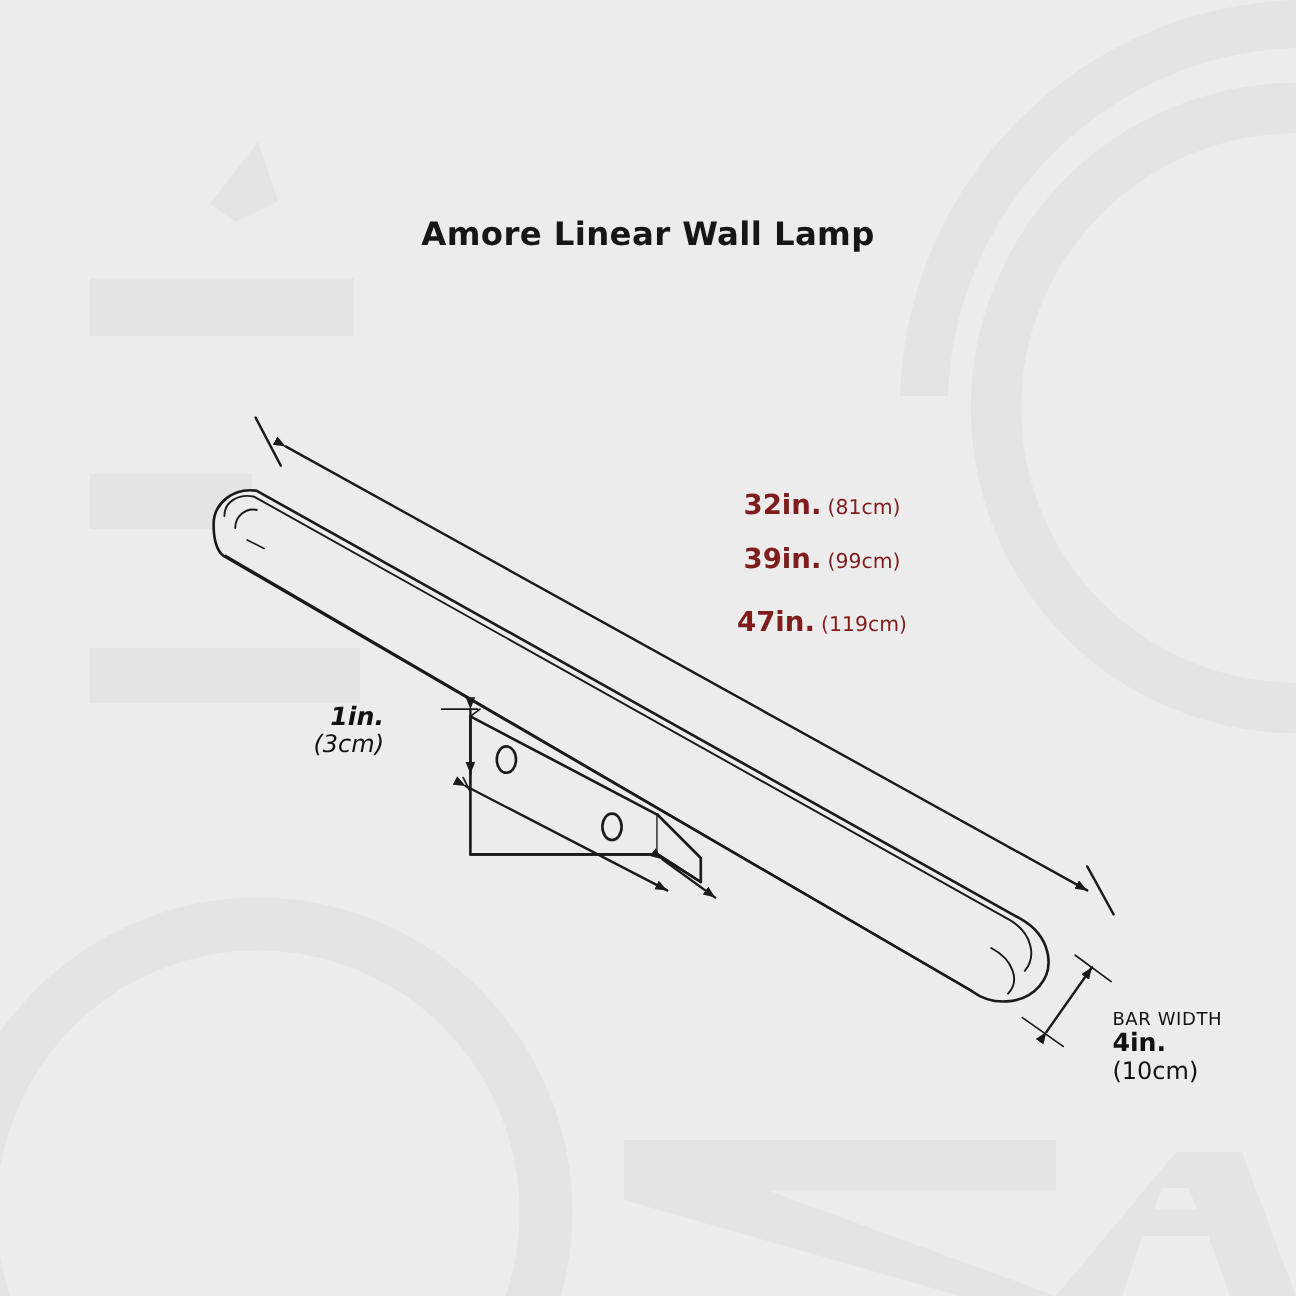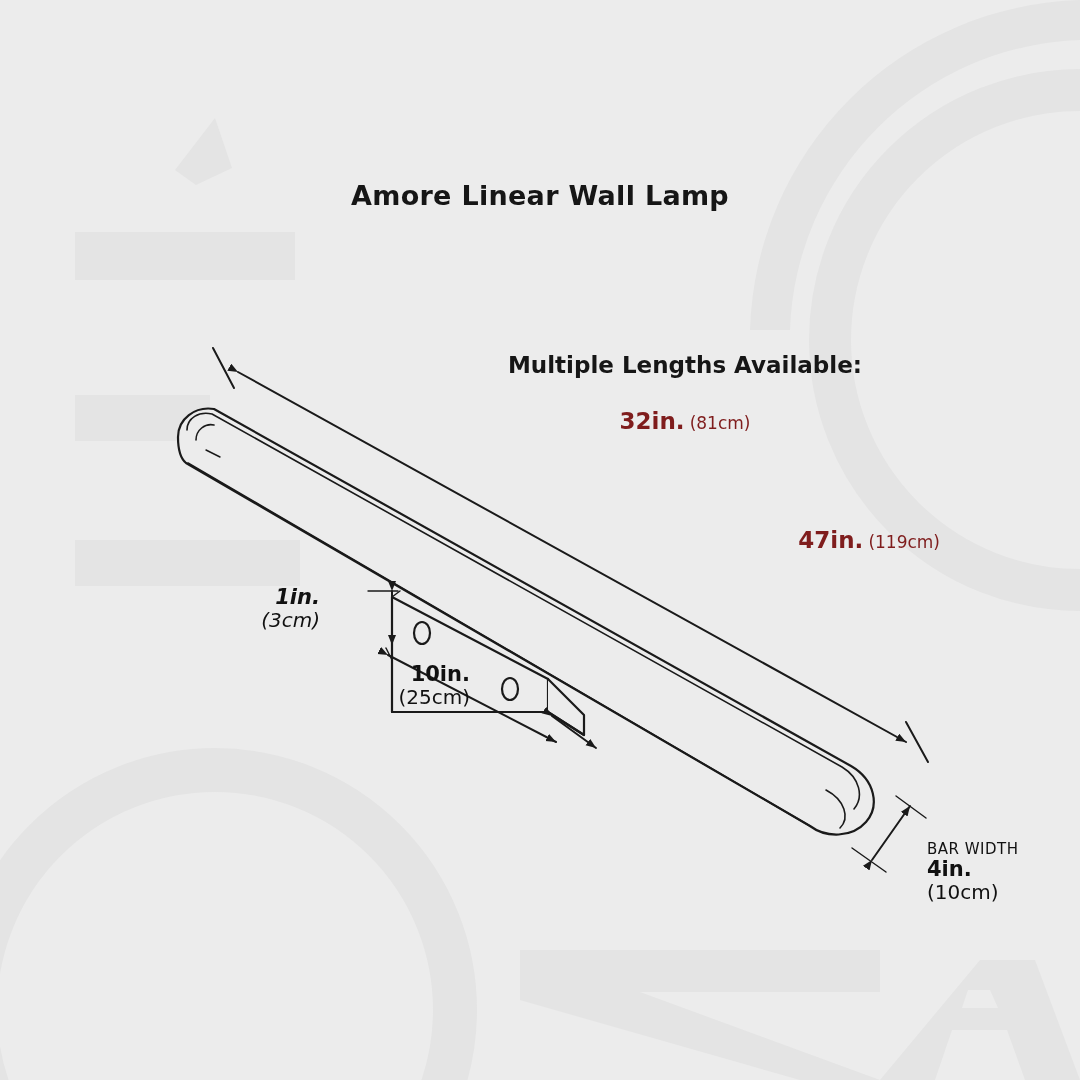--- a/index.html
+++ b/index.html
@@ -59,21 +59,21 @@
   .length-row .inch {
     font-size: 23px;
     font-weight: bold;
   }
   .length-row .cm {
     font-size: 17px;
     font-weight: normal;
   }
   .lr0 { top: 408px; }
   .lr1 { top: 453px; }
-  .lr2 { top: 527px; text-align: right; }
+  .lr2 { top: 506px; }
 
   .dimlabel {
     position: absolute;
     color: #111;
     white-space: nowrap;
     line-height: 1.15;
   }
   .dimlabel .big {
     font-size: 21px;
     font-weight: bold;
@@ -113,25 +113,28 @@
       <circle cx="215" cy="1010" r="240" fill="none" stroke="#e4e4e4" stroke-width="44"></circle>
 
       <path d="M520 950 L880 950 L880 992 L640 992 L880 1080 L800 1080 L520 1000 Z"></path>
 
       <path d="M980 960 L1035 960 L1080 1080 L1025 1080 L1007 1030 L952 1030 L935 1080 L880 1080 Z M968 990 L962 1008 L998 1008 L990 990 Z"></path>
     </g>
   </svg>
 
   <div class="title">Amore Linear Wall Lamp</div>
 
-  <div class="lengths-head">Multiple Lengths Available:</div>
 
   <div class="length-row lr0">
     <span class="inch">32in.</span>
     <span class="cm">(81cm)</span>
+  </div>
+  <div class="length-row lr1">
+    <span class="inch">39in.</span>
+    <span class="cm">(99cm)</span>
   </div>
   <div class="length-row lr2">
     <span class="inch">47in.</span>
     <span class="cm">(119cm)</span>
   </div>
 
   <svg class="watermark" viewBox="0 0 1080 1080" xmlns="http://www.w3.org/2000/svg">
     <defs>
       <marker id="arrow" markerWidth="12" markerHeight="12" refX="10" refY="4" orient="auto" markerUnits="userSpaceOnUse">
         <path d="M0,0 L10,4 L0,8 z" fill="#1a1a1a"></path>
@@ -185,24 +188,20 @@
       <line x1="852" y1="848" x2="886" y2="872" stroke-width="1.4"></line>
       <line x1="896" y1="796" x2="926" y2="818" stroke-width="1.4"></line>
     </g>
   </svg>
 
   <div class="dimlabel right" style="left:235px; top:585px; width:85px;font-style:italic;">
     <span class="big">1in.</span>
     <span class="small">(3cm)</span>
   </div>
 
-  <div class="dimlabel right" style="left:330px; top:662px; width:140px;">
-    <span class="big">10in.</span>
-    <span class="small">(25cm)</span>
-  </div>
 
 
   <div class="barwidth-note" style="left:927px; top:840px;">BAR WIDTH</div>
 
   <div class="dimlabel" style="left:927px; top:857px; width:130px;">
     <span class="big">4in.</span>
     <span class="small">(10cm)</span>
   </div>
 
 </div>

